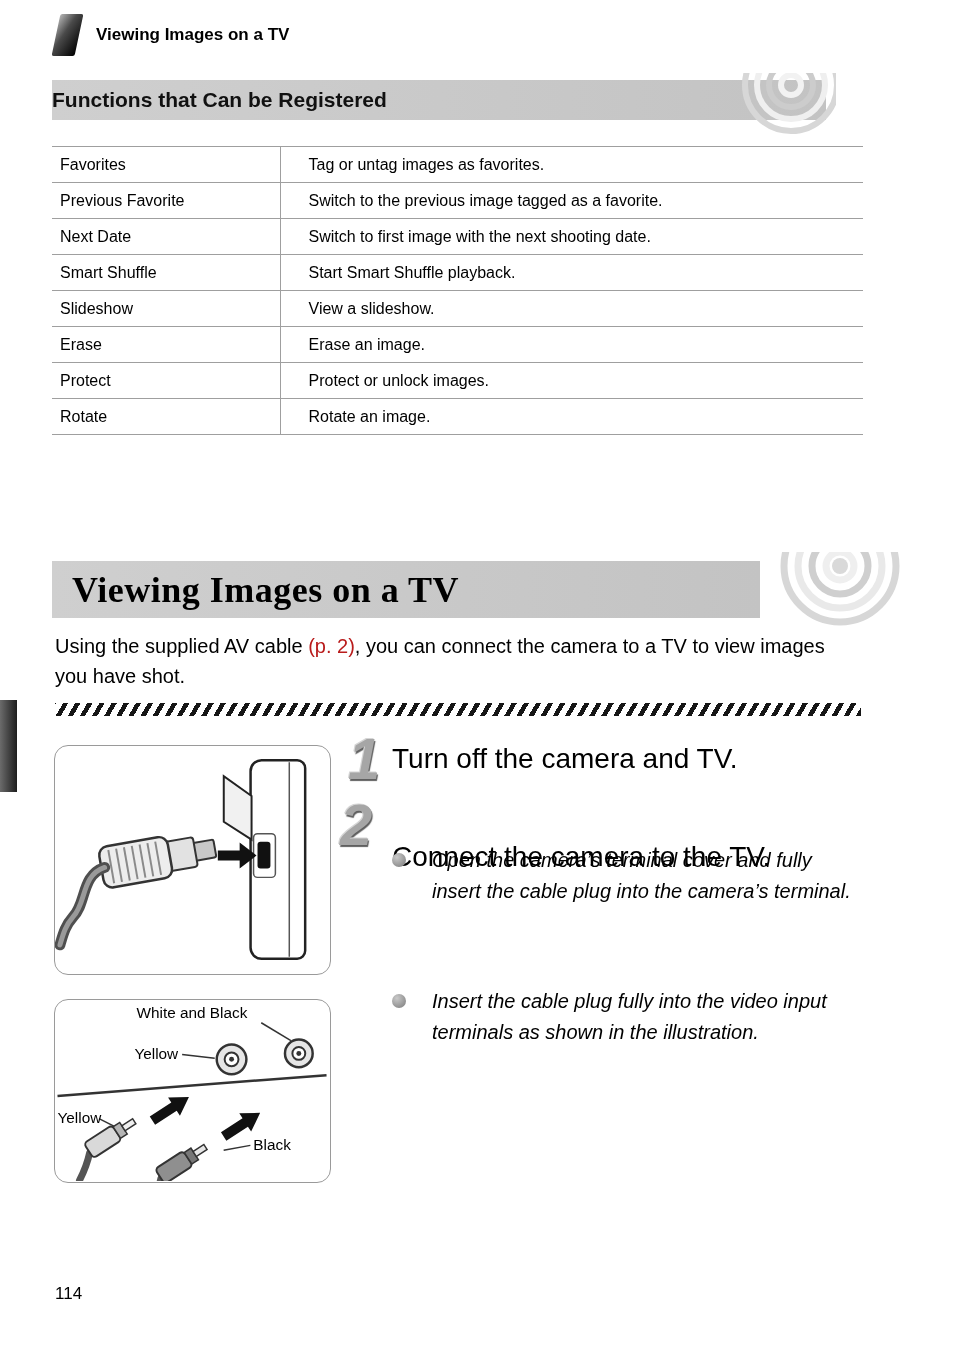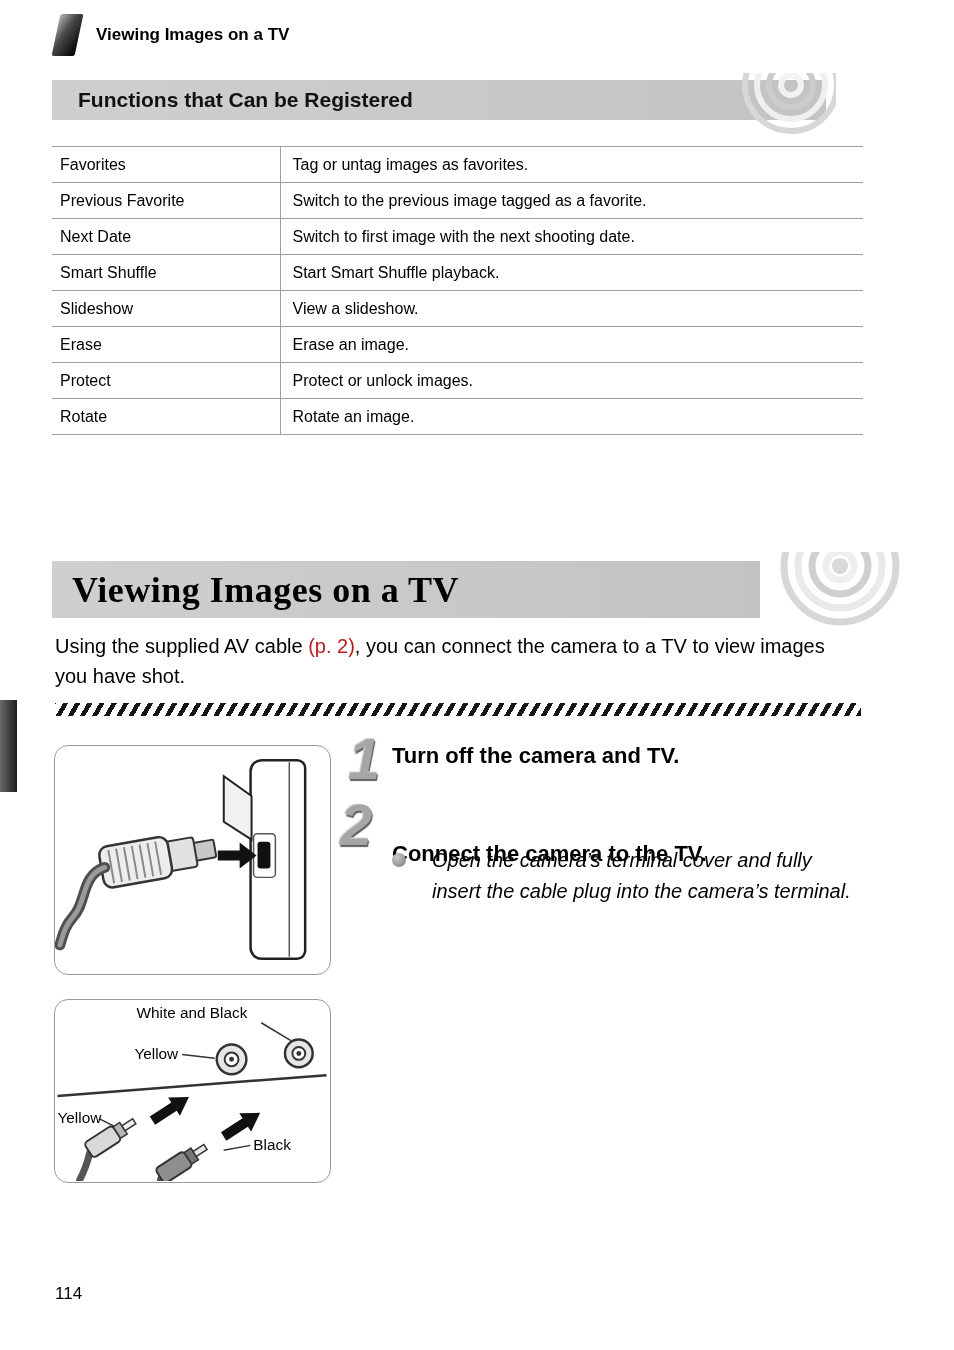--- a/index.html
+++ b/index.html
@@ -15,61 +15,61 @@
     background:linear-gradient(115deg,#b5b5b5 0%,#4a4a4a 40%,#000 100%);
     transform:skewX(-12deg); border-radius:2px;
   }
   .header-title { position:absolute; left:96px; top:25px; font-size:17px; font-weight:bold; }
 
   
   .banner {
     position:absolute; background:linear-gradient(to right,#cfcfcf,#c3c3c3);
     display:flex; align-items:center;
   }
-  .banner-small { left:52px; top:80px; width:774px; height:40px; padding-left:26px; }
+  .banner-small { left:52px; top:80px; width:774px; height:40px; }
   .banner-small .banner-title { font-size:21px; font-weight:bold; color:#111; }
   .banner-large { left:52px; top:561px; width:708px; height:57px; padding-left:20px; }
   .banner-large .banner-title {
     font-family:"Liberation Serif", serif; font-size:36px; font-weight:bold; letter-spacing:.5px;
   }
   .ripple { position:absolute; pointer-events:none; }
   .ripple-small { right:-10px; top:-7px; }
   .ripple-large { left:658px; top:-9px; }
 
   
   .functions-table {
     position:absolute; left:52px; top:146px; width:811px;
     border-collapse:collapse; font-size:16px; table-layout:fixed;
   }
   .functions-table td {
     border-bottom:1px solid #9f9f9f; padding:8px 10px 8px 8px; height:36px; vertical-align:middle;
   }
   .functions-table tr:first-child td { border-top:1px solid #9f9f9f;margin-left:33px; }
   .functions-table td.fname { width:228px; }
-  .functions-table td.desc { border-left:1px solid #9f9f9f; padding-left:12px; }
+  .functions-table td.desc { border-left:1px solid #9f9f9f; padding-left:28px; }
 
   
   .intro { position:absolute; left:55px; top:631px; width:800px; font-size:20px; line-height:30px; }
   .link { color:#b91c1c; cursor:pointer; }
   .hatch {
     position:absolute; left:55px; top:703px; width:806px; height:13px;
     background:repeating-linear-gradient(-60deg,#161616 0 4.5px,transparent 4.5px 10.5px);
   }
 
   .illus { position:absolute; border:1.5px solid #9a9a9a; border-radius:14px; background:#fff; }
   .illus-camera { left:54px; top:745px; width:277px; height:230px; }
   .illus-av    { left:54px; top:999px; width:277px; height:184px; }
 
   .step-num {
     position:absolute; font-size:58px; font-weight:bold; font-style:italic; line-height:1;
     color:#a6a6a6; text-shadow:-1px -1px 0 #d6d6d6, 1px 2px 1px #5f5f5f;
   }
   .step-num-1 { left:348px; top:730px; }
   .step-num-2 { left:340px; top:796px; }
-  .step-title { position:absolute; font-size:22px; font-weight:bold; }
+  .step-title { position:absolute; font-size:28px; font-weight:normal; }
   .step-title-1 { left:392px; top:743px; }
   .step-title-2 { left:392px; top:808px;margin-top:33px; }
 
   .bullet-item { position:absolute; display:flex; gap:26px; font-size:20px; line-height:31px;font-style:italic; }
   .bullet-item .dot {
     flex:0 0 14px; width:14px; height:14px; border-radius:50%;
     background:radial-gradient(circle at 35% 30%,#c9c9c9,#7a7a7a); margin-top:8px;
   }
   .bullet-1 { left:392px; top:845px; width:462px; }
   .bullet-2 { left:392px; top:986px; width:480px; }
@@ -193,20 +193,24 @@
   <h3 class="step-title step-title-1">Turn off the camera and TV.</h3>
 
   <div class="step-num step-num-2">2</div>
   <h3 class="step-title step-title-2">Connect the camera to the TV.</h3>
 
   <div class="bullet-item bullet-1">
     <span class="dot"></span>
     <span>Open the camera’s terminal cover and fully insert the cable plug into the camera’s terminal.</span>
   </div>
 
+  <div class="bullet-item bullet-2">
+    <span class="dot"></span>
+    <span>Insert the cable plug fully into the video input terminals as shown in the illustration.</span>
+  </div>
 
   <div class="illus illus-av">
     <svg width="274" height="181" viewBox="0 0 276 183">
 
       <line x1="2" y1="97" x2="274" y2="76" stroke="#333" stroke-width="2.5"></line>
 
       <circle cx="178" cy="60" r="15" fill="#e6e6e6" stroke="#333" stroke-width="2.5"></circle>
       <circle cx="178" cy="60" r="7" fill="#ffffff" stroke="#333" stroke-width="2"></circle>
       <circle cx="178" cy="60" r="2.5" fill="#333"></circle>
 

